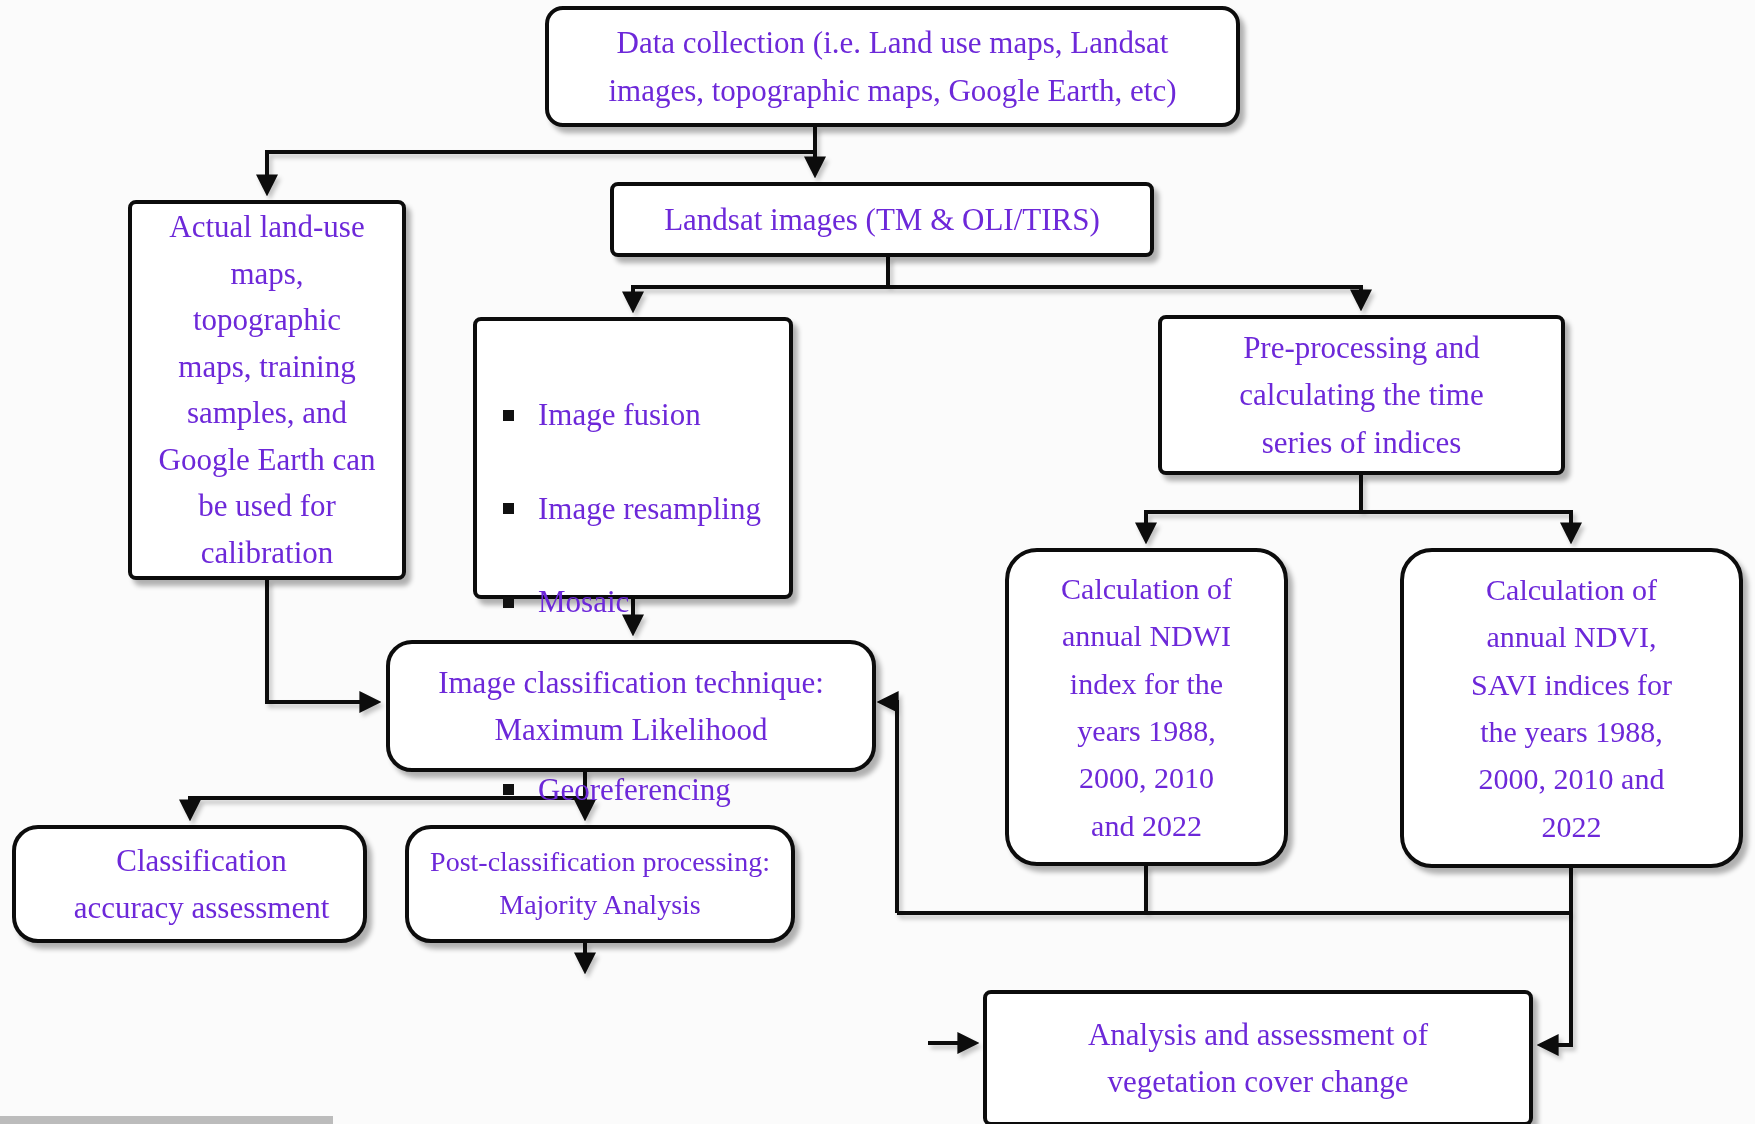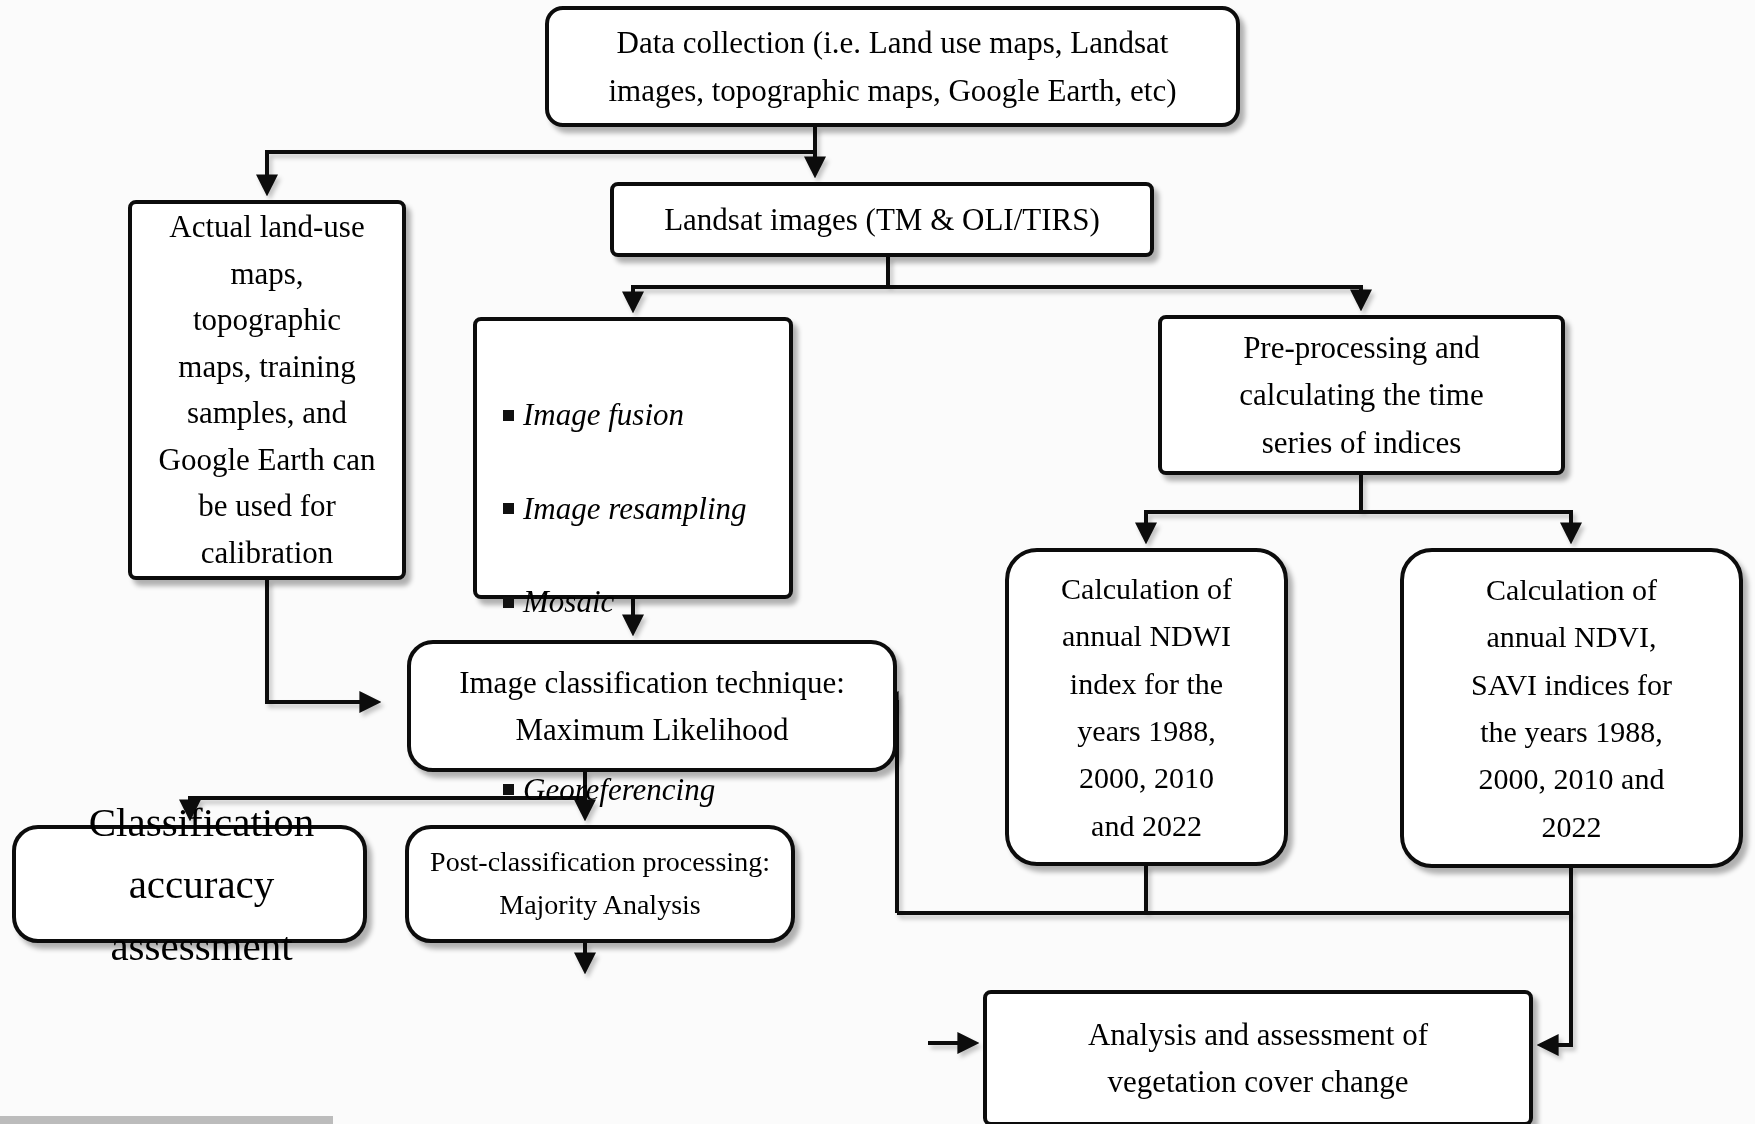--- a/index.html
+++ b/index.html
@@ -1,20 +1,20 @@
 <!DOCTYPE html>
 <html><head>
 <meta charset="utf-8">
 <style>
   html,body{margin:0;padding:0;background:#fafafa;}
   #canvas{
     position:relative;width:1755px;height:1124px;overflow:hidden;
     background:#fbfbfb;
     font-family:"Liberation Serif","DejaVu Serif",serif;
-    color:#000000;
+    color:#6d28d9;
   }
   #wires{position:absolute;left:0;top:0;width:1755px;height:1124px;
     filter:drop-shadow(3px 4px 2px rgba(0,0,0,0.22));}
   .node{
     position:absolute;box-sizing:border-box;background:#ffffff;
     border:4px solid #0c0c0c;
     display:flex;align-items:center;justify-content:center;
     text-align:center;white-space:pre-line;
     box-shadow:5px 6px 5px rgba(0,0,0,0.30);
     line-height:1.52;
@@ -23,27 +23,27 @@
   .round-sm{border-radius:18px;}
   .round-md{border-radius:26px;}
   .round-lg{border-radius:32px;}
 
   #n-data-collection{left:545px;top:6px;width:695px;height:121px;font-size:31px;}
   #n-landsat{left:610px;top:182px;width:544px;height:75px;font-size:31px;}
   #n-calibration{left:128px;top:200px;width:278px;height:380px;font-size:31px;line-height:1.5;}
   #n-steps{left:473px;top:317px;width:320px;height:282px;font-size:31px;
     align-items:flex-start;justify-content:flex-start;padding:24px 10px 10px 26px;}
   #n-steps ul{list-style:none;margin:0;padding:0;text-align:left;}
-  #n-steps li{display:flex;align-items:center;gap:9px;line-height:1.5;font-style:italic;}
+  #n-steps li{display:flex;align-items:center;gap:24px;line-height:1.5;}
   .bullet{width:11px;height:11px;background:#111;flex:0 0 auto;}
   #n-indices-preprocessing{left:1158px;top:315px;width:407px;height:160px;font-size:31px;}
   #n-ndwi{left:1005px;top:548px;width:283px;height:318px;font-size:30px;line-height:1.58;}
   #n-ndvi{left:1400px;top:548px;width:343px;height:320px;font-size:30px;line-height:1.58;}
-  #n-classification{left:407px;top:640px;width:490px;height:132px;font-size:31px;}
-  #n-accuracy{left:12px;top:825px;width:355px;height:118px;font-size:41px;padding-left:24px;}
+  #n-classification{left:386px;top:640px;width:490px;height:132px;font-size:31px;}
+  #n-accuracy{left:12px;top:825px;width:355px;height:118px;font-size:31px;padding-left:24px;}
   #n-postclass{left:405px;top:825px;width:390px;height:118px;font-size:28px;}
   #n-lulc{left:350px;top:978px;width:578px;height:130px;font-size:31px;}
   #n-analysis{left:983px;top:990px;width:550px;height:136px;font-size:31px;}
 
   .page-artifact{position:absolute;left:0;top:1116px;width:333px;height:8px;
     background:#9a9a9a;opacity:.65;}
 </style>
 </head>
 <body>
 

